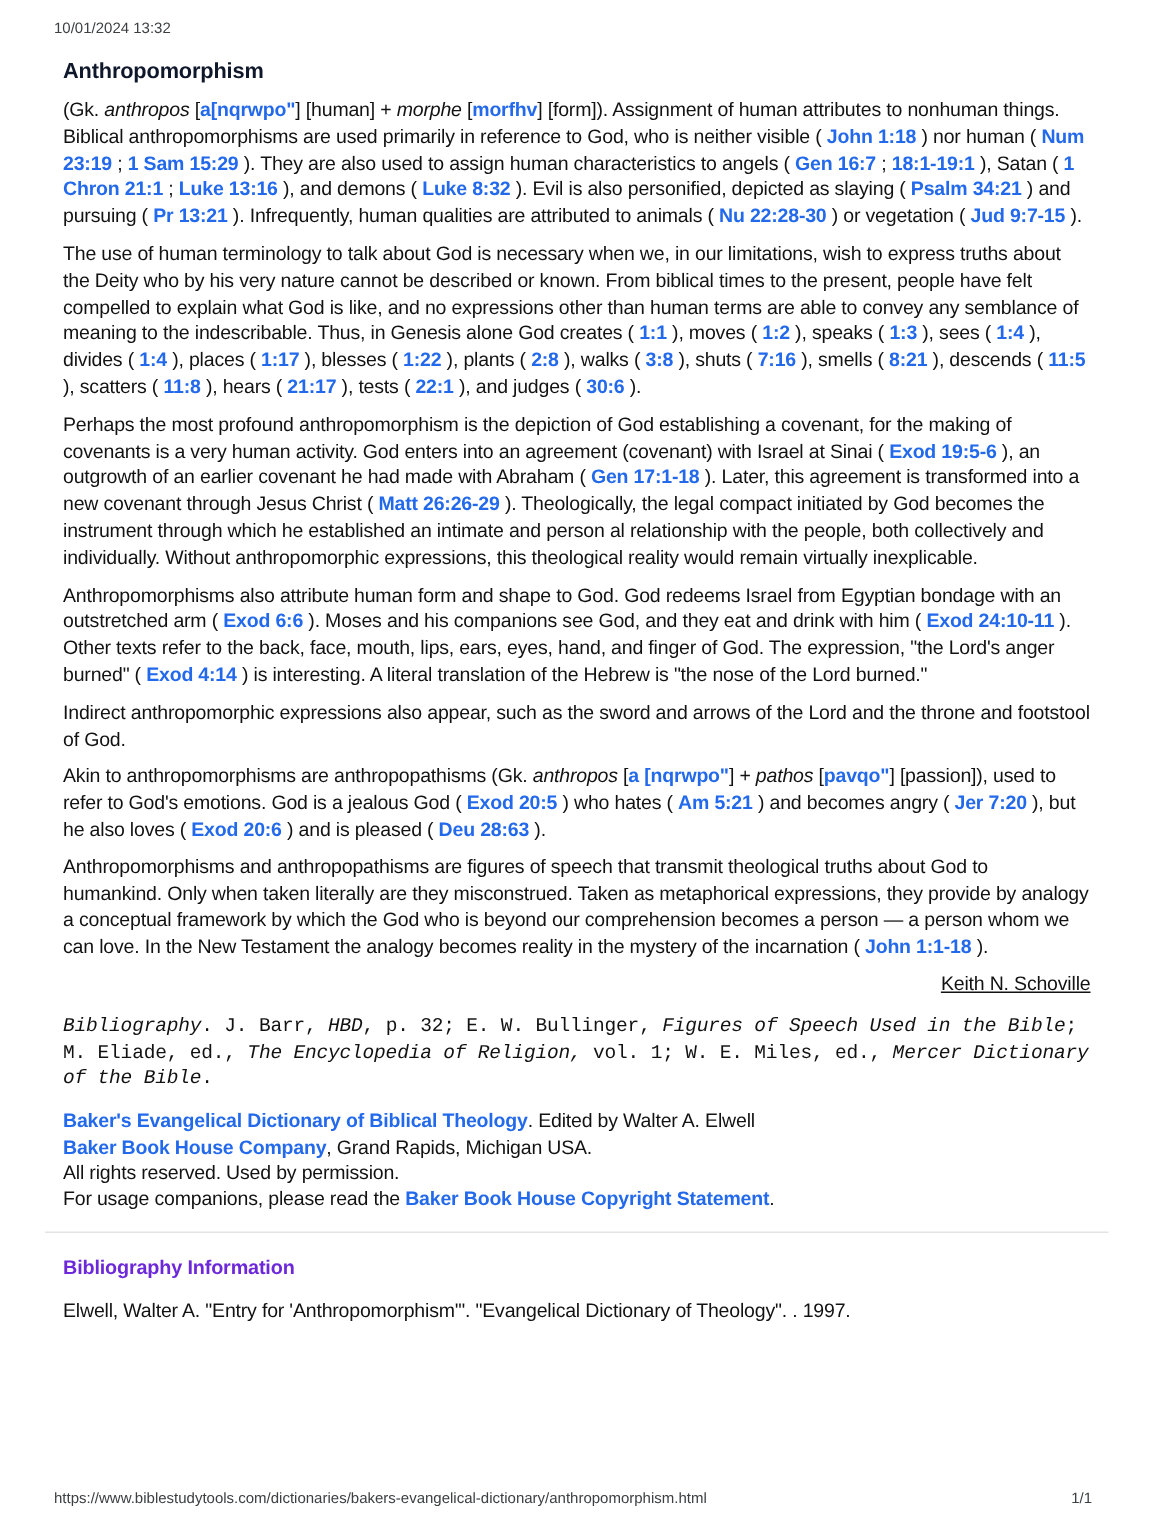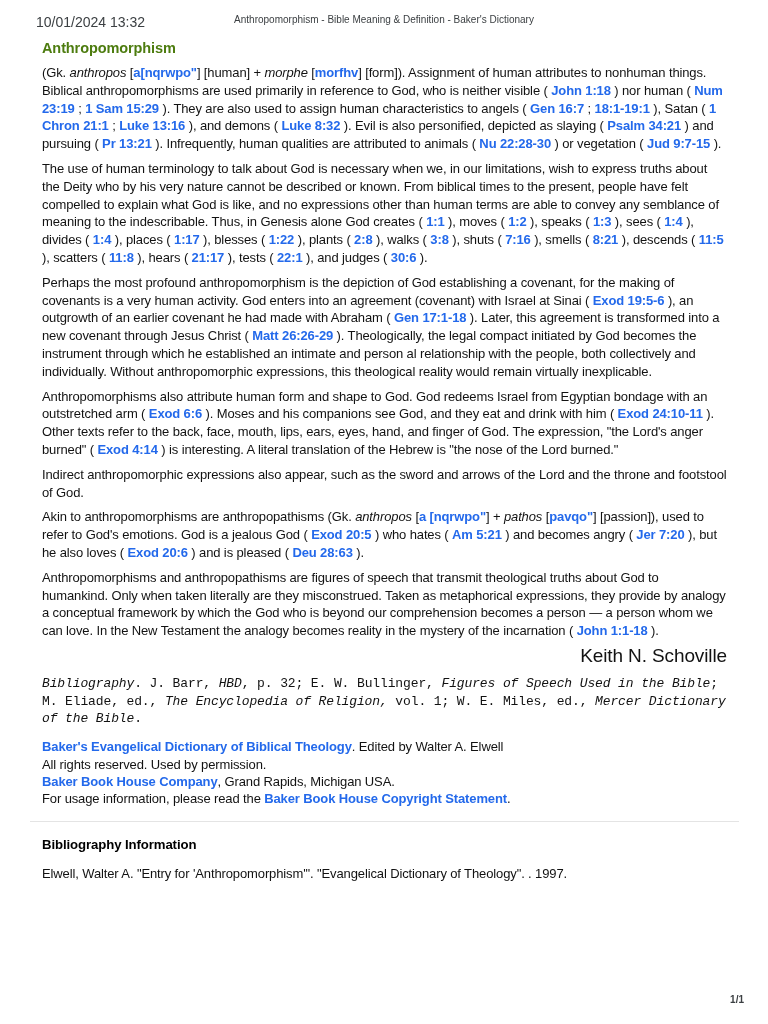--- a/index.html
+++ b/index.html
@@ -9,109 +9,109 @@
     width: 768px;
     height: 1024px;
     background: #ffffff;
     font-family: "Liberation Sans", "DejaVu Sans", sans-serif;
     color: #121212;
     overflow: hidden;
   }
   
   .hdr-date {
     position: absolute; top: 14px; left: 36px;
-    font-size: 14px; color: #3c4043;
+    font-size: 10px; color: #3c4043;
   }
   .hdr-title {
     position: absolute; top: 14px; left: 120px; right: 120px;
     text-align: center; font-size: 10px; color: #3c4043;
     white-space: nowrap;
   }
   .ftr-url {
     position: absolute; bottom: 19px; left: 36px;
     font-size: 10px; color: #3c4043;
   }
   .ftr-page {
-    position: absolute; bottom: 19px; right: 24px;
-    font-size: 10px; color: #3c4043; font-weight: bold;
+    position: absolute; bottom: 19px; right: 40px;
+    font-size: 10px; color: #3c4043;
   }
   
   .content {
     position: absolute; left: 42px; top: 40px; width: 685px;
   }
   .article-title {
     font-size: 14.5px; font-weight: bold; letter-spacing: -0.1px;
-    margin: 0 0 8px 0; color: #4d7c0f;
+    margin: 0 0 8px 0; color: #0f172a;
   }
   .para {
     font-size: 13px; line-height: 17.8px; letter-spacing: -0.12px;
     margin: 0 0 7px 0;
   }
   .lnk { color: #2369eb; font-weight: bold; cursor: pointer; }
   .ital { font-style: italic; }
   .author-line {
-    font-size: 19px; line-height: 17.8px; letter-spacing: -0.12px;
-    text-align: right; margin: 3px 0 10px 0;
+    font-size: 13px; line-height: 17.8px; letter-spacing: -0.12px;
+    text-align: right; margin: 3px 0 10px 0; text-decoration: underline;
   }
   .biblio {
     font-size: 13px; line-height: 17.8px; letter-spacing: -0.12px;
     margin: 0 0 10px 0;
     font-family: Liberation Mono, monospace;
   }
   .copy-block { margin: 4px 0 0 0; }
   .copy-line {
     font-size: 13px; line-height: 17.4px; letter-spacing: -0.12px;
     text-align: left;
   }
   .section-divider {
     border: none; border-top: 1px solid #e4e4e4;
     margin: 13px -12px 15px -12px;
   }
   .bib-heading {
     font-size: 13.2px; font-weight: bold; letter-spacing: -0.1px;
-    margin: 0 0 13px 0; color: #000000;
+    margin: 0 0 13px 0; color: #6d28d9;
   }
   .citation {
     font-size: 13px; line-height: 17.8px; letter-spacing: -0.12px;
     margin: 0;
   }
 </style>
 </head>
 <body>
 
 <div class="page">
 
   <div class="hdr-date">10/01/2024 13:32</div>
-  <div class="hdr-title">Anthropomorphism - Bible Meaning &amp; Definition - Baker's Dictionary</div>
 
   <div class="content">
     <h1 class="article-title">Anthropomorphism</h1>
 
     <div>
         <div class="para"><span class="txt">(Gk. </span><span class="ital">anthropos</span><span class="txt"> [</span><span class="lnk">a[nqrwpo"</span><span class="txt">] [human] + </span><span class="ital">morphe</span><span class="txt"> [</span><span class="lnk">morfhv</span><span class="txt">] [form]). Assignment of human attributes to nonhuman things. Biblical anthropomorphisms are used primarily in reference to God, who is neither visible ( </span><span class="lnk">John 1:18</span><span class="txt"> ) nor human ( </span><span class="lnk">Num 23:19</span><span class="txt"> ; </span><span class="lnk">1 Sam 15:29</span><span class="txt"> ). They are also used to assign human characteristics to angels ( </span><span class="lnk">Gen 16:7</span><span class="txt"> ; </span><span class="lnk">18:1-19:1</span><span class="txt"> ), Satan ( </span><span class="lnk">1 Chron 21:1</span><span class="txt"> ; </span><span class="lnk">Luke 13:16</span><span class="txt"> ), and demons ( </span><span class="lnk">Luke 8:32</span><span class="txt"> ). Evil is also personified, depicted as slaying ( </span><span class="lnk">Psalm 34:21</span><span class="txt"> ) and pursuing ( </span><span class="lnk">Pr 13:21</span><span class="txt"> ). Infrequently, human qualities are attributed to animals ( </span><span class="lnk">Nu 22:28-30</span><span class="txt"> ) or vegetation ( </span><span class="lnk">Jud 9:7-15</span><span class="txt"> ).</span></div>
         <div class="para"><span class="txt">The use of human terminology to talk about God is necessary when we, in our limitations, wish to express truths about the Deity who by his very nature cannot be described or known. From biblical times to the present, people have felt compelled to explain what God is like, and no expressions other than human terms are able to convey any semblance of meaning to the indescribable. Thus, in Genesis alone God creates ( </span><span class="lnk">1:1</span><span class="txt"> ), moves ( </span><span class="lnk">1:2</span><span class="txt"> ), speaks ( </span><span class="lnk">1:3</span><span class="txt"> ), sees ( </span><span class="lnk">1:4</span><span class="txt"> ), divides ( </span><span class="lnk">1:4</span><span class="txt"> ), places ( </span><span class="lnk">1:17</span><span class="txt"> ), blesses ( </span><span class="lnk">1:22</span><span class="txt"> ), plants ( </span><span class="lnk">2:8</span><span class="txt"> ), walks ( </span><span class="lnk">3:8</span><span class="txt"> ), shuts ( </span><span class="lnk">7:16</span><span class="txt"> ), smells ( </span><span class="lnk">8:21</span><span class="txt"> ), descends ( </span><span class="lnk">11:5</span><span class="txt"> ), scatters ( </span><span class="lnk">11:8</span><span class="txt"> ), hears ( </span><span class="lnk">21:17</span><span class="txt"> ), tests ( </span><span class="lnk">22:1</span><span class="txt"> ), and judges ( </span><span class="lnk">30:6</span><span class="txt"> ).</span></div>
         <div class="para"><span class="txt">Perhaps the most profound anthropomorphism is the depiction of God establishing a covenant, for the making of covenants is a very human activity. God enters into an agreement (covenant) with Israel at Sinai ( </span><span class="lnk">Exod 19:5-6</span><span class="txt"> ), an outgrowth of an earlier covenant he had made with Abraham ( </span><span class="lnk">Gen 17:1-18</span><span class="txt"> ). Later, this agreement is transformed into a new covenant through Jesus Christ ( </span><span class="lnk">Matt 26:26-29</span><span class="txt"> ). Theologically, the legal compact initiated by God becomes the instrument through which he established an intimate and person al relationship with the people, both collectively and individually. Without anthropomorphic expressions, this theological reality would remain virtually inexplicable.</span></div>
         <div class="para"><span class="txt">Anthropomorphisms also attribute human form and shape to God. God redeems Israel from Egyptian bondage with an outstretched arm ( </span><span class="lnk">Exod 6:6</span><span class="txt"> ). Moses and his companions see God, and they eat and drink with him ( </span><span class="lnk">Exod 24:10-11</span><span class="txt"> ). Other texts refer to the back, face, mouth, lips, ears, eyes, hand, and finger of God. The expression, "the Lord's anger burned" ( </span><span class="lnk">Exod 4:14</span><span class="txt"> ) is interesting. A literal translation of the Hebrew is "the nose of the Lord burned."</span></div>
         <div class="para"><span class="txt">Indirect anthropomorphic expressions also appear, such as the sword and arrows of the Lord and the throne and footstool of God.</span></div>
         <div class="para"><span class="txt">Akin to anthropomorphisms are anthropopathisms (Gk. </span><span class="ital">anthropos</span><span class="txt"> [</span><span class="lnk">a [nqrwpo"</span><span class="txt">] + </span><span class="ital">pathos</span><span class="txt"> [</span><span class="lnk">pavqo"</span><span class="txt">] [passion]), used to refer to God's emotions. God is a jealous God ( </span><span class="lnk">Exod 20:5</span><span class="txt"> ) who hates ( </span><span class="lnk">Am 5:21</span><span class="txt"> ) and becomes angry ( </span><span class="lnk">Jer 7:20</span><span class="txt"> ), but he also loves ( </span><span class="lnk">Exod 20:6</span><span class="txt"> ) and is pleased ( </span><span class="lnk">Deu 28:63</span><span class="txt"> ).</span></div>
         <div class="para"><span class="txt">Anthropomorphisms and anthropopathisms are figures of speech that transmit theological truths about God to humankind. Only when taken literally are they misconstrued. Taken as metaphorical expressions, they provide by analogy a conceptual framework by which the God who is beyond our comprehension becomes a person — a person whom we can love. In the New Testament the analogy becomes reality in the mystery of the incarnation ( </span><span class="lnk">John 1:1-18</span><span class="txt"> ).</span></div>
       </div>
 
     <div class="author-line">Keith N. Schoville</div>
 
     <p class="biblio"><span class="ital">Bibliography</span><span class="txt">. J. Barr, </span><span class="ital">HBD</span><span class="txt">, p. 32; E. W. Bullinger, </span><span class="ital">Figures of Speech Used in the Bible</span><span class="txt">; M. Eliade, ed., </span><span class="ital">The Encyclopedia of Religion,</span><span class="txt"> vol. 1; W. E. Miles, ed., </span><span class="ital">Mercer Dictionary of the Bible</span><span class="txt">.</span></p>
 
     <div class="copy-block">
         <div class="copy-line"><span class="lnk">Baker's Evangelical Dictionary of Biblical Theology</span><span class="txt">. Edited by Walter A. Elwell</span></div>
+        <div class="copy-line"><span class="lnk">Baker Book House Company</span><span class="txt">, Grand Rapids, Michigan USA.</span></div>
         <div class="copy-line"><span class="txt">All rights reserved. Used by permission.</span></div>
-        <div class="copy-line"><span class="lnk">Baker Book House Company</span><span class="txt">, Grand Rapids, Michigan USA.</span></div>
-        <div class="copy-line"><span class="txt">For usage information, please read the </span><span class="lnk">Baker Book House Copyright Statement</span><span class="txt">.</span></div>
+        <div class="copy-line"><span class="txt">For usage companions, please read the </span><span class="lnk">Baker Book House Copyright Statement</span><span class="txt">.</span></div>
       </div>
 
     <hr class="section-divider">
 
     <h2 class="bib-heading">Bibliography Information</h2>
     <p class="citation">Elwell, Walter A. "Entry for 'Anthropomorphism'". "Evangelical Dictionary of Theology". . 1997.</p>
   </div>
 
+  <div class="ftr-url">https://www.biblestudytools.com/dictionaries/bakers-evangelical-dictionary/anthropomorphism.html</div>
   <div class="ftr-page">1/1</div>
 
 </div>
 
 </body></html>

